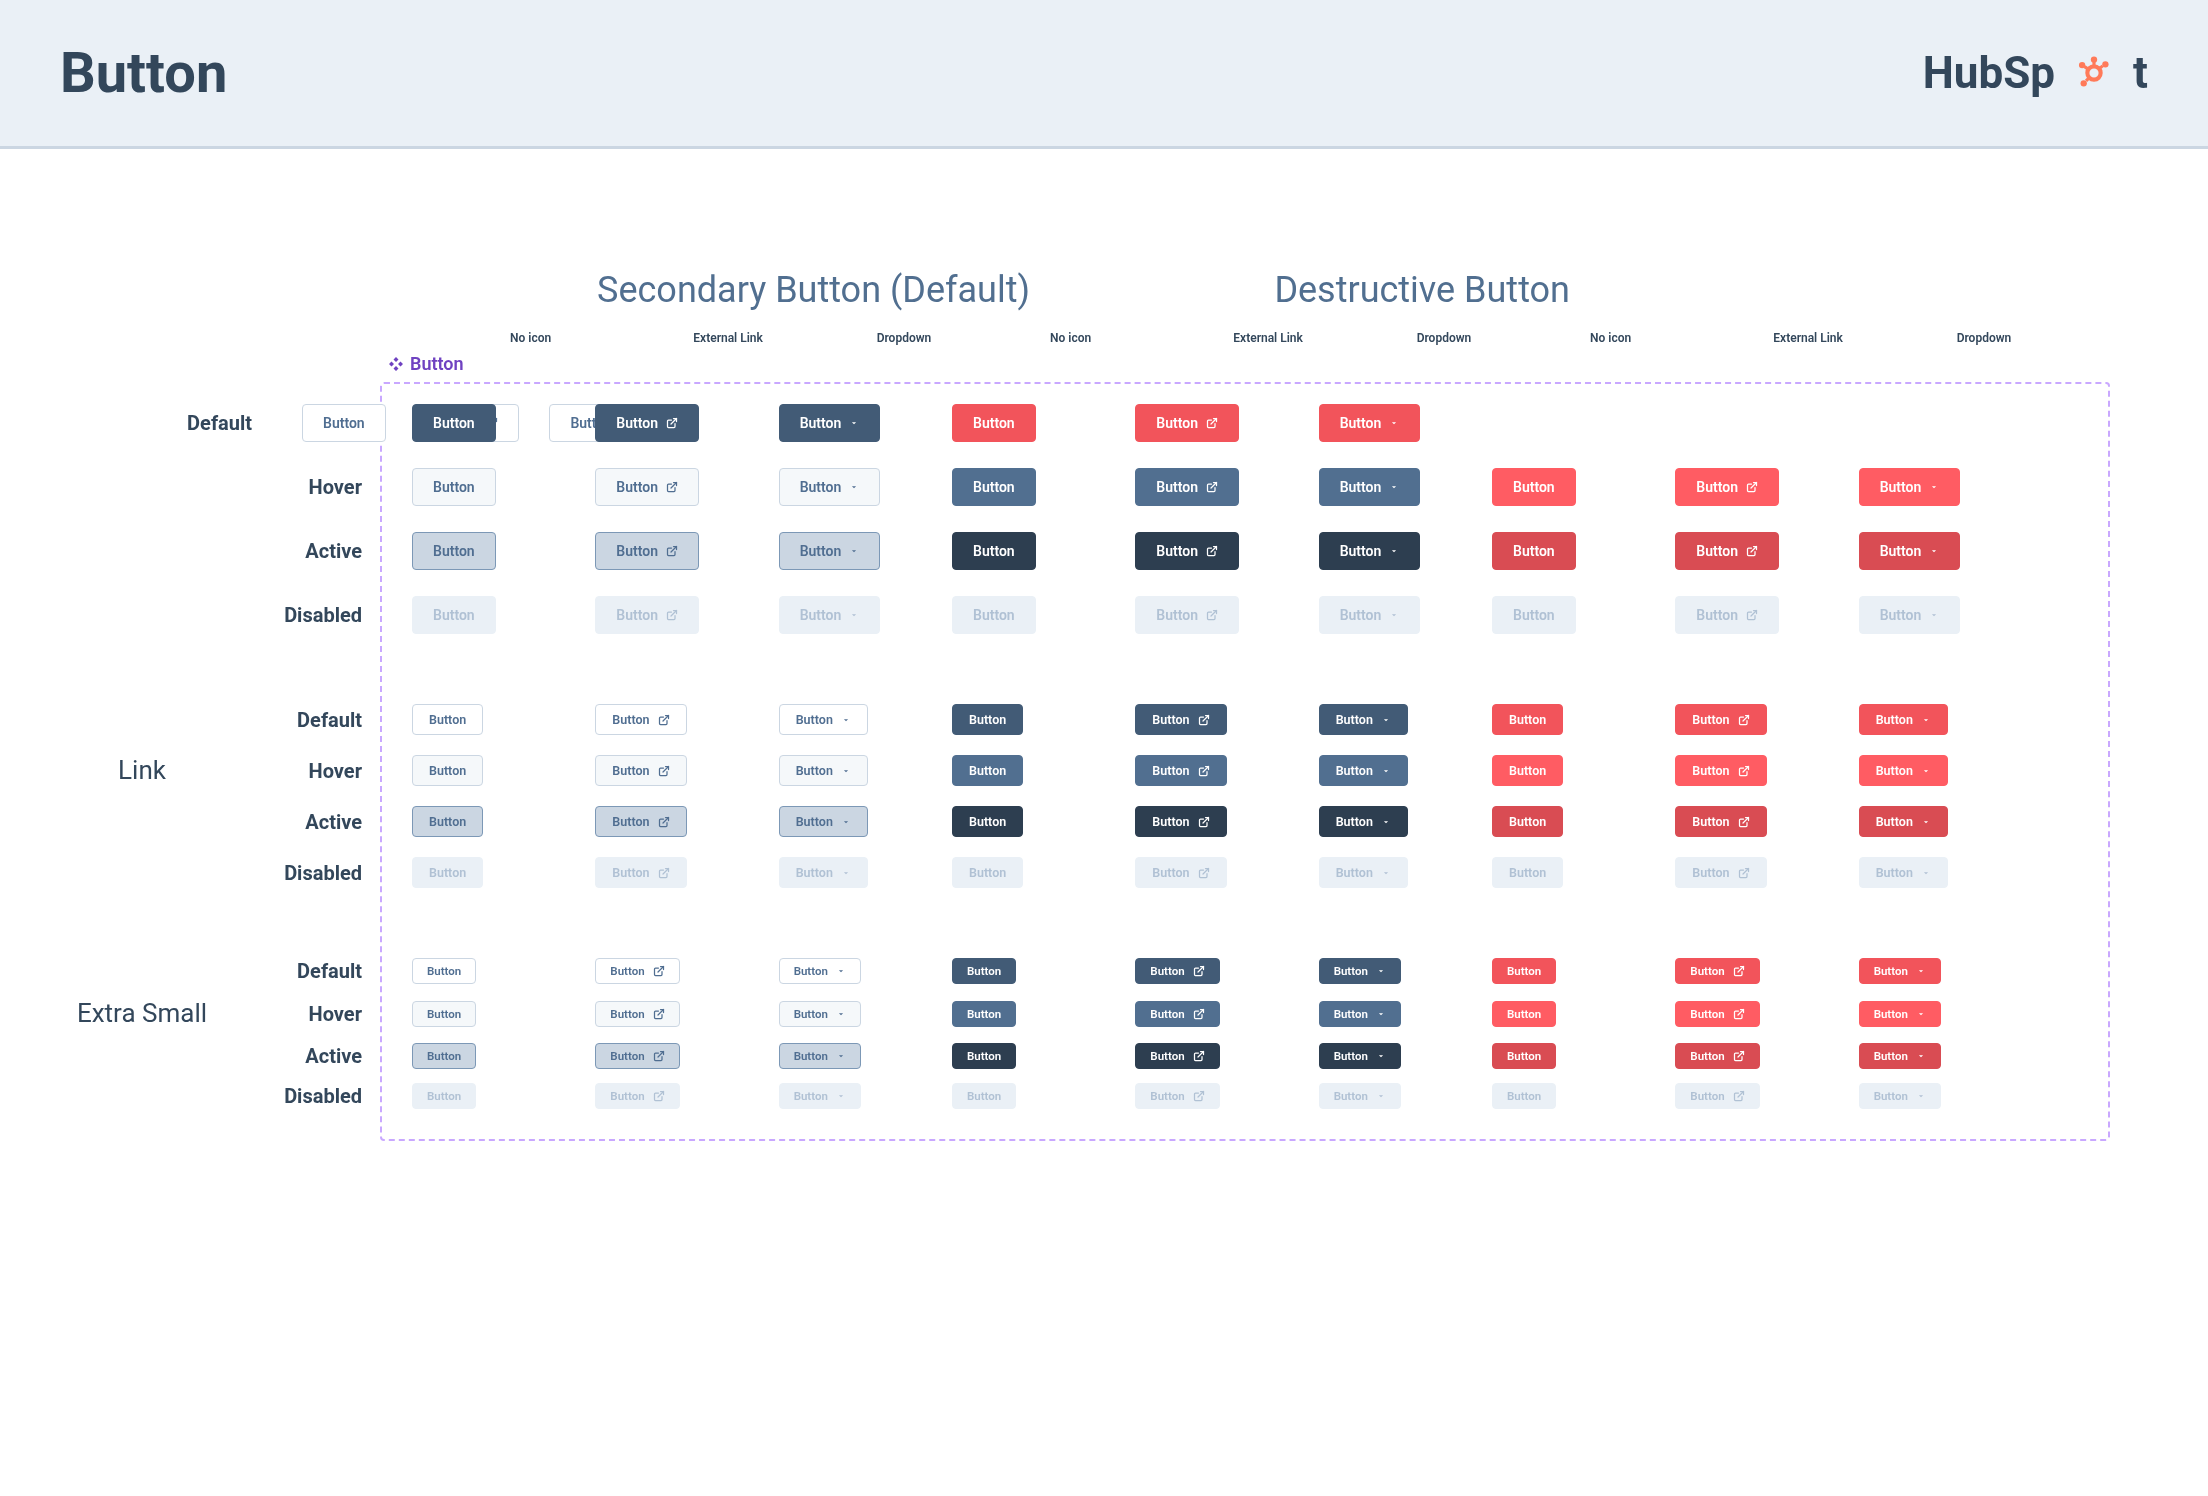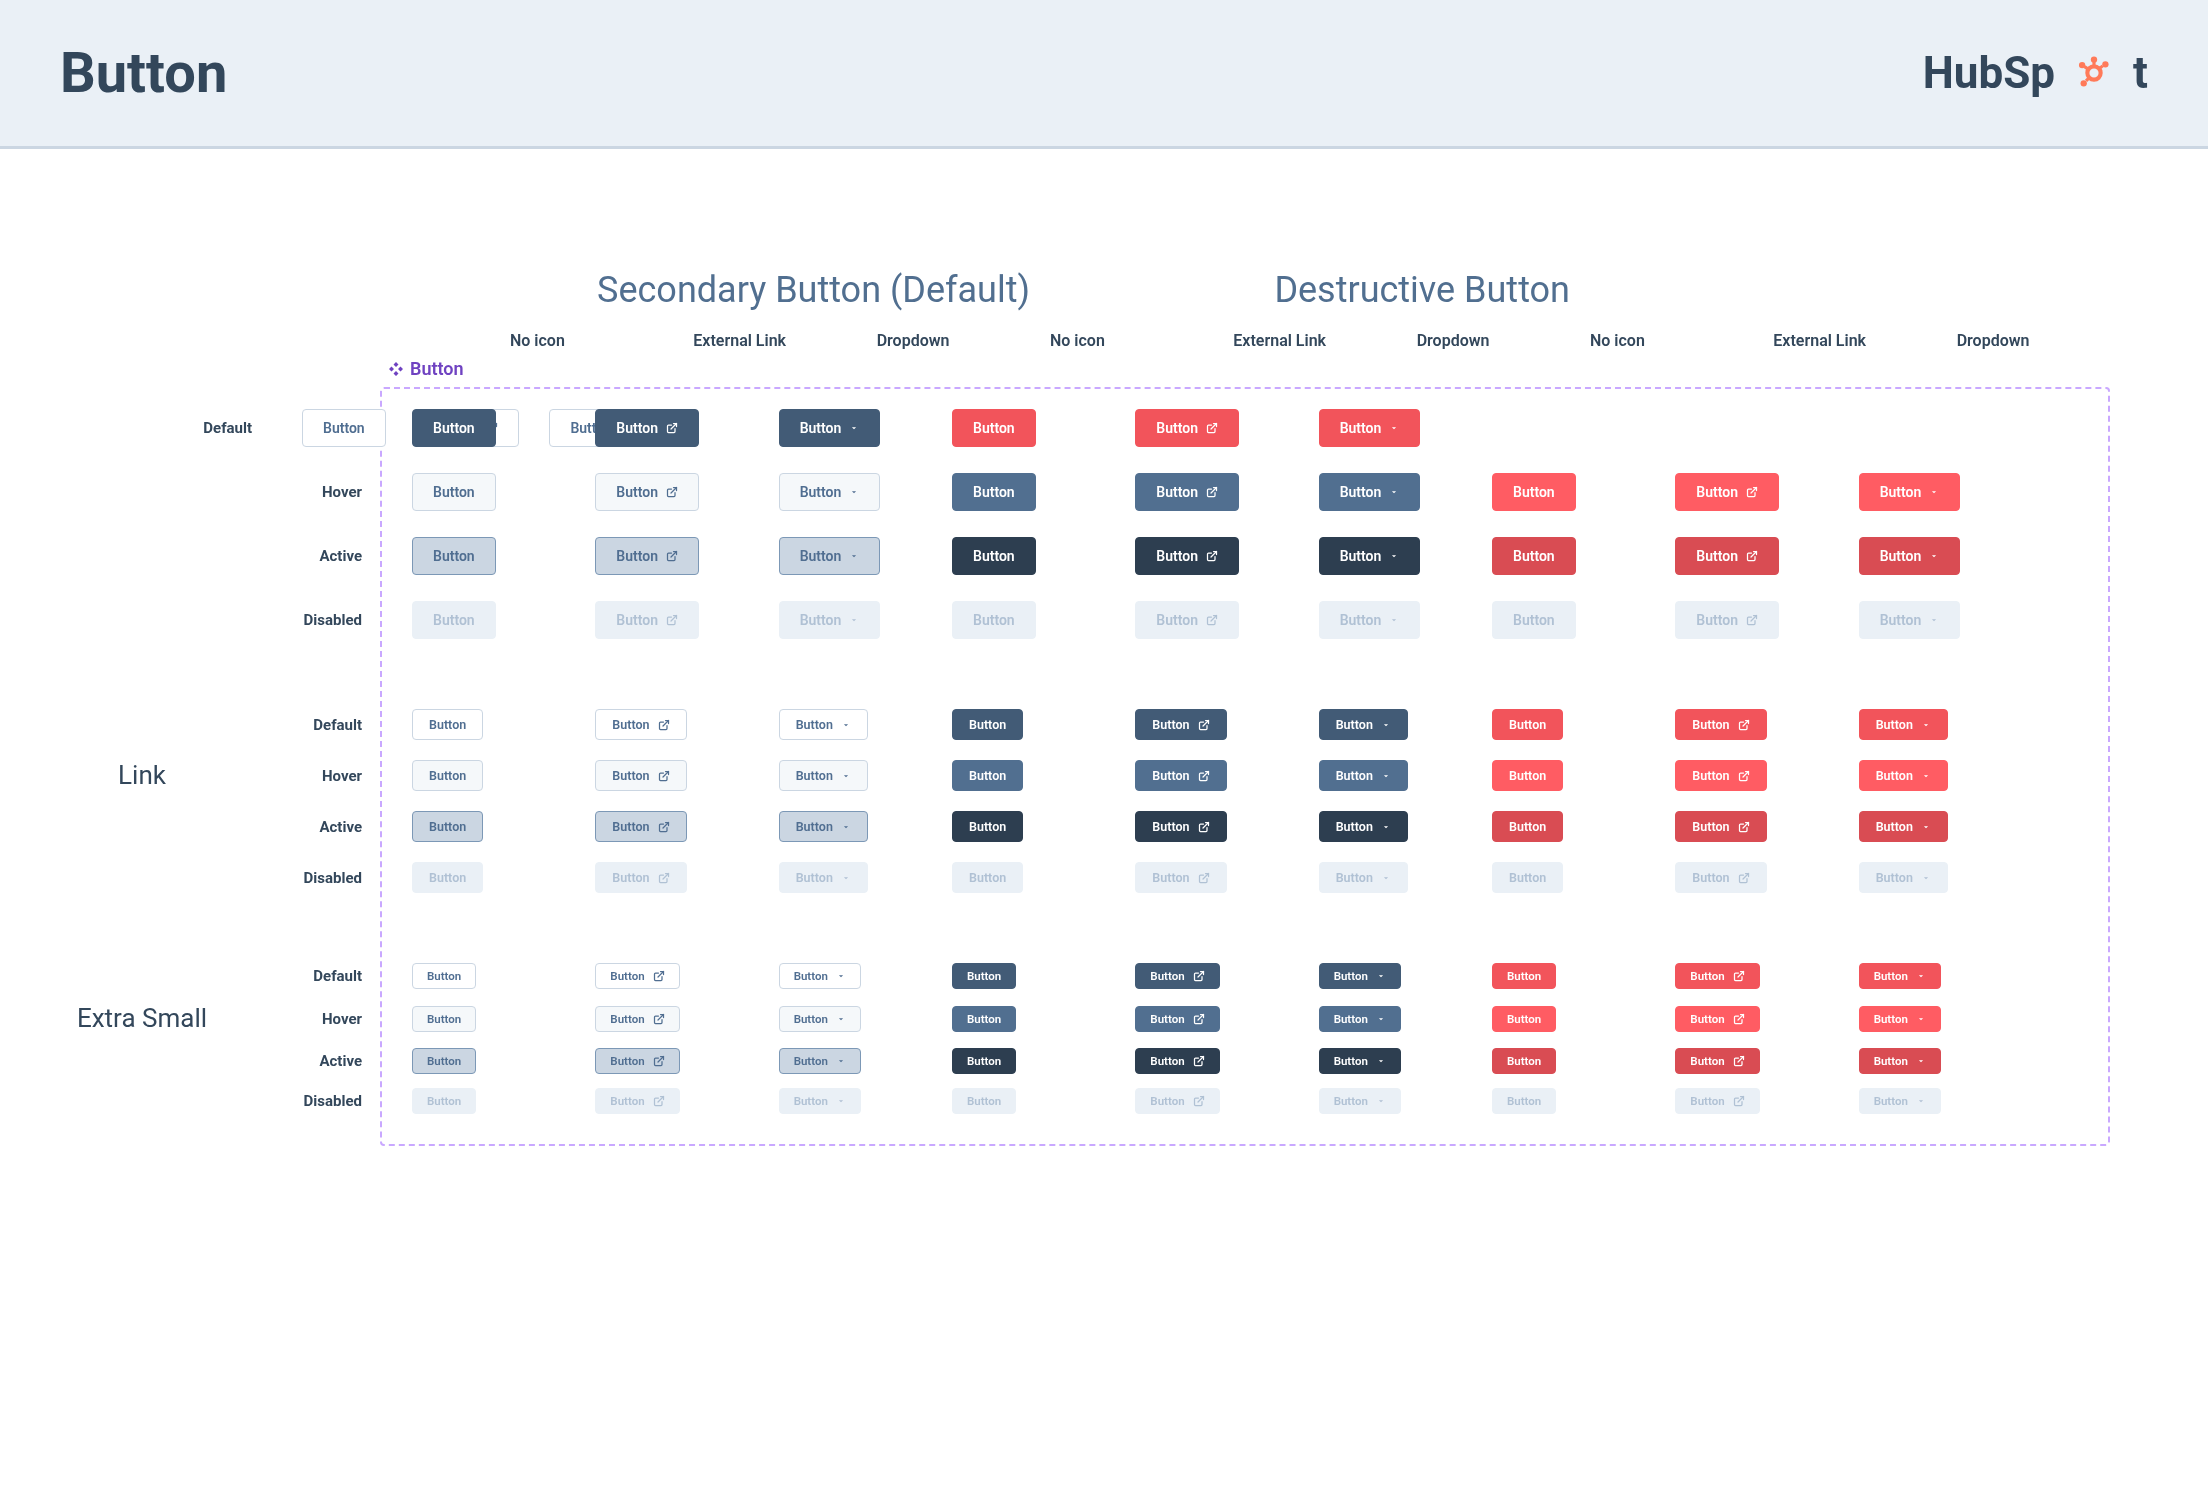--- a/index.html
+++ b/index.html
@@ -58,21 +58,21 @@
   .sub-headings {
     display: grid;
     grid-template-columns: 280px 110px 540px 540px 540px;
   }
   .sub-cell {
     display: grid;
     grid-template-columns: 1fr 1fr 1fr;
     gap: 10px;
   }
   .sub-label {
-    font-size: 16px;
+    font-size: 12px;
     font-weight: 600;
     color: #33475b;
     text-align: left;
     padding-left: 20px;
   }
 
   .component-tag {
     color: #6f42c1;
     font-size: 18px;
     font-weight: 600;
@@ -101,21 +101,21 @@
     font-size: 26px;
     color: #33475b;
     text-align: center;
     display: flex;
     align-items: center;
     justify-content: center;
     line-height: 1.2;
     font-weight: 400;
   }
   .state-label {
-    font-size: 15px;
+    font-size: 20px;
     font-weight: 700;
     color: #33475b;
     text-align: right;
     padding-right: 30px;
     display: flex;
     align-items: center;
     justify-content: flex-end;
   }
 
   .cell-group {

